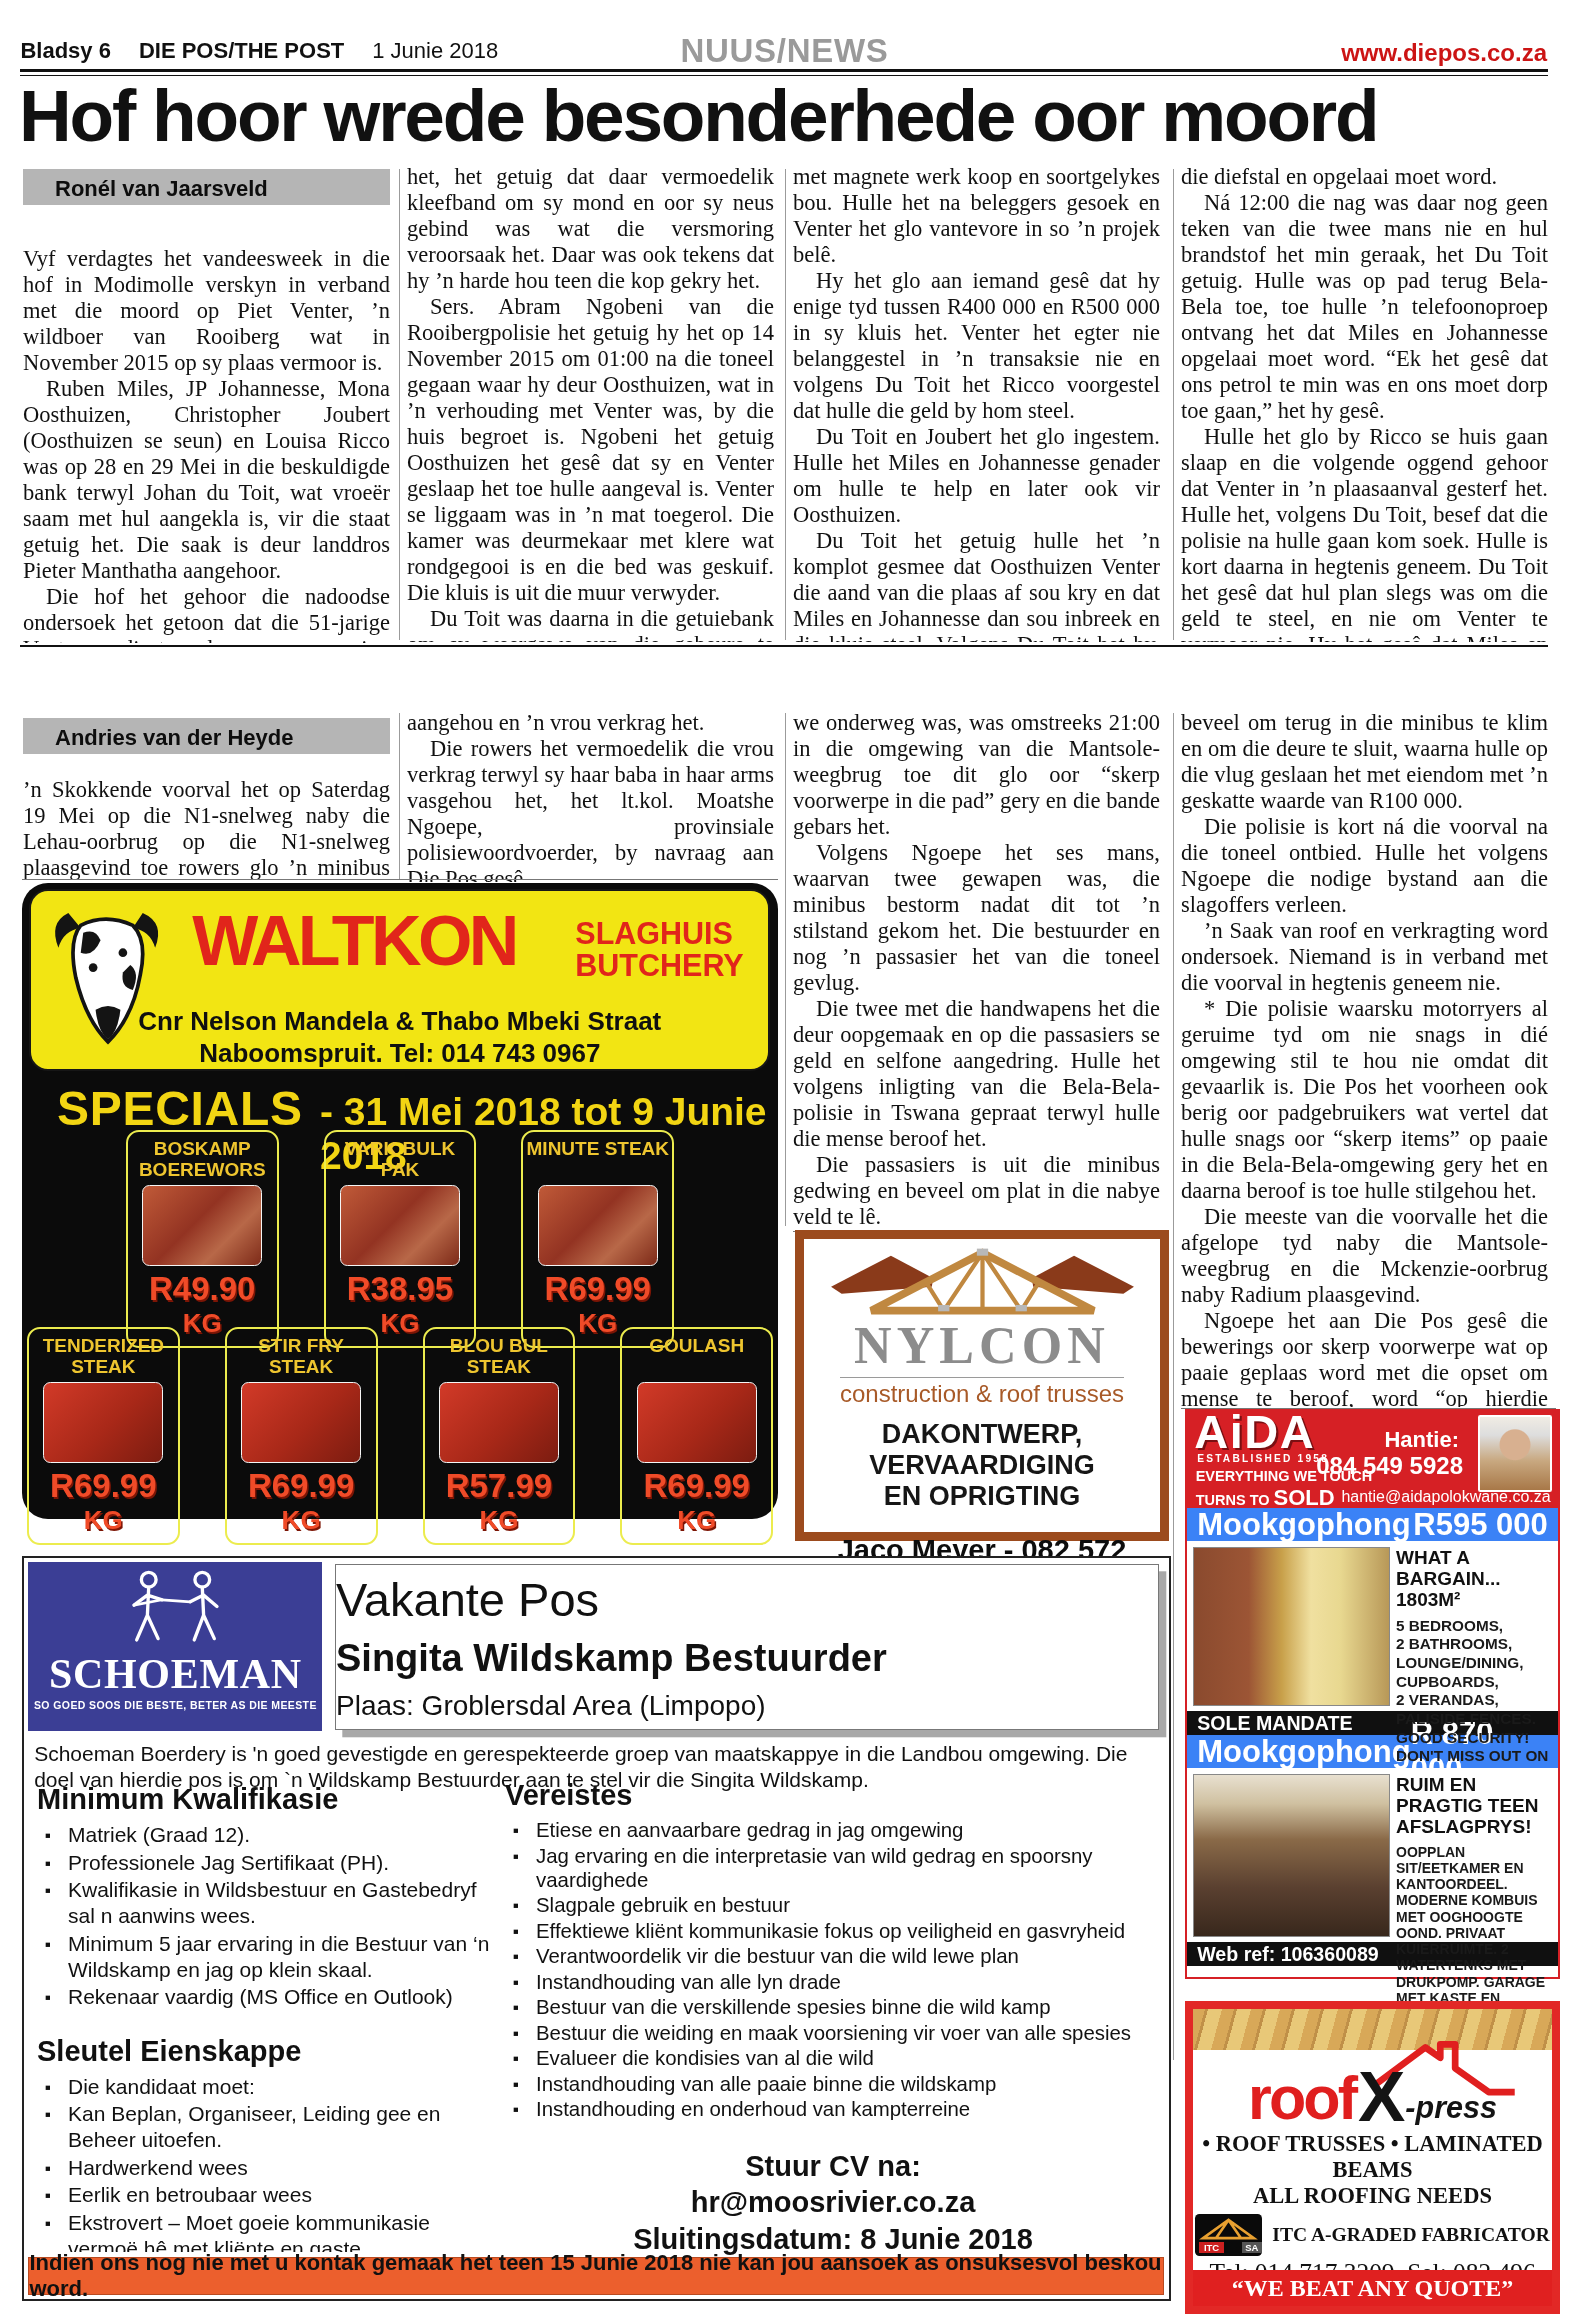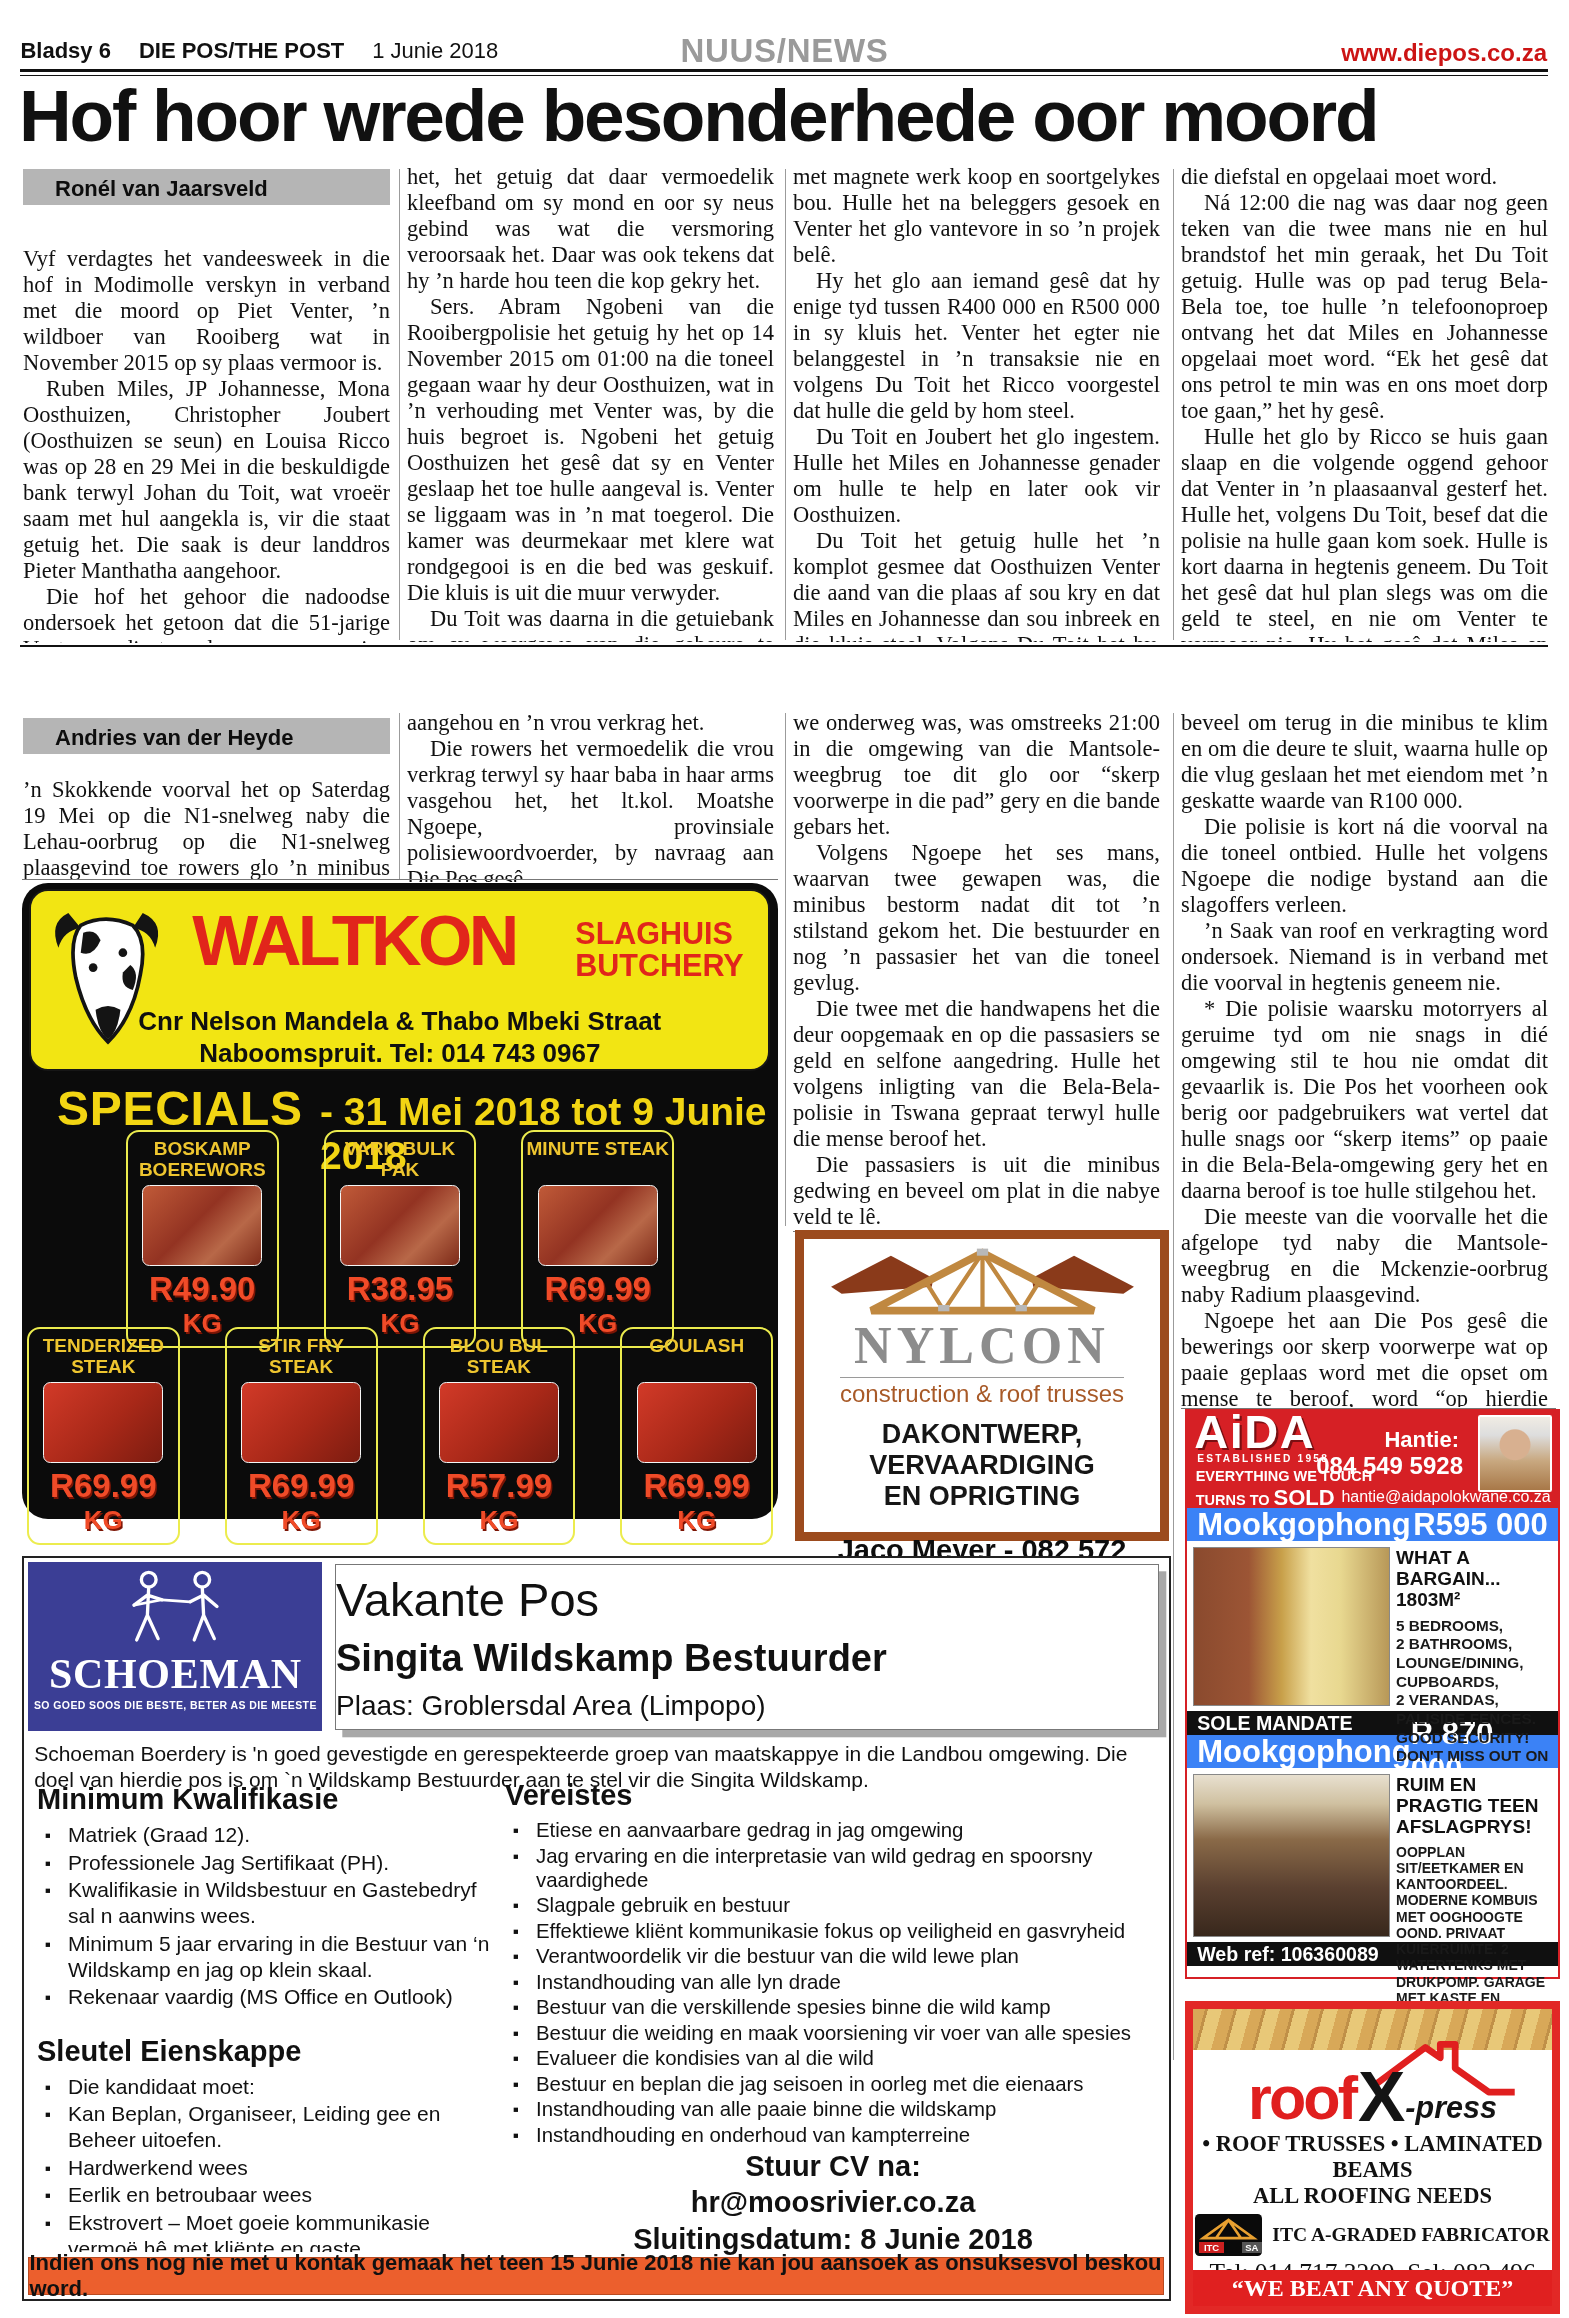--- a/index.html
+++ b/index.html
@@ -407,21 +407,20 @@
 
       <li style="font-size:20.4px;line-height:24px">Etiese en aanvaarbare  gedrag in jag omgewing</li>
           <li style="font-size:20.4px;line-height:24px">Jag ervaring en die interpretasie van wild gedrag en spoorsny vaardighede</li>
           <li style="font-size:20.4px;line-height:24px">Slagpale gebruik en bestuur</li>
           <li style="font-size:20.4px;line-height:24px">Effektiewe kliënt kommunikasie fokus op veiligheid en gasvryheid</li>
           <li style="font-size:20.4px;line-height:24px">Verantwoordelik vir die bestuur van die wild lewe plan</li>
           <li style="font-size:20.4px;line-height:24px">Instandhouding van alle lyn drade</li>
           <li style="font-size:20.4px;line-height:24px">Bestuur van die verskillende spesies binne die wild kamp</li>
           <li style="font-size:20.4px;line-height:24px">Bestuur die weiding en maak voorsiening vir voer van alle spesies</li>
           <li style="font-size:20.4px;line-height:24px">Evalueer die kondisies van al die wild</li>
-          <li style="font-size:20.4px;line-height:24px">Bestuur en beplan die jag seisoen in oorleg met die eienaars</li>
           <li style="font-size:20.4px;line-height:24px">Instandhouding van alle paaie binne die wildskamp</li>
           <li style="font-size:20.4px;line-height:24px">Instandhouding en onderhoud van kampterreine</li>
         </ul>
     </div>
     <div class="sc-cv">
       <div>Stuur CV na:</div>
       <div>hr@moosrivier.co.za</div>
       <div>Sluitingsdatum: 8 Junie 2018</div>
     </div>
     <div class="sc-foot">Indien ons nog nie met u kontak gemaak het teen 15 Junie 2018 nie kan jou aansoek as onsuksesvol beskou word.</div>

